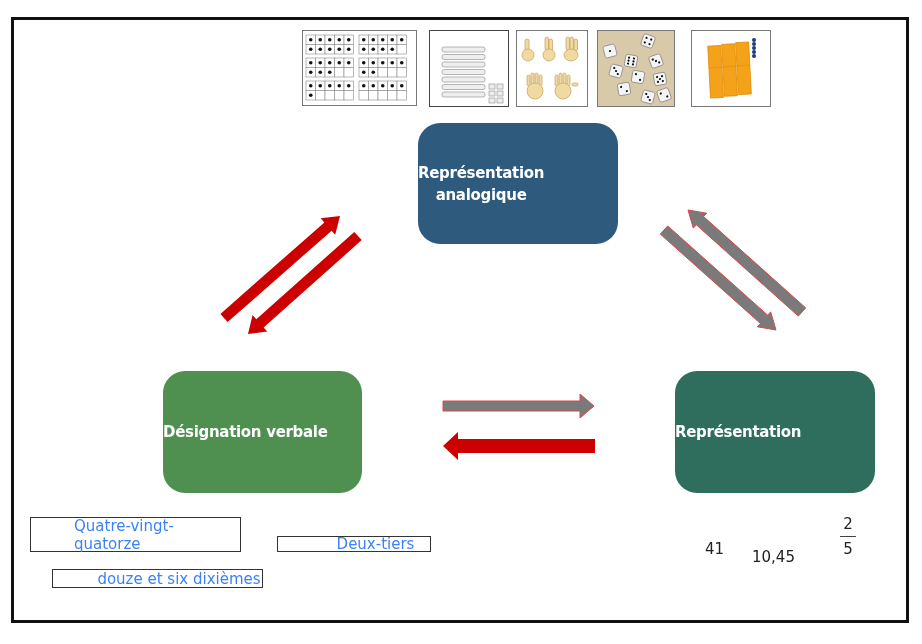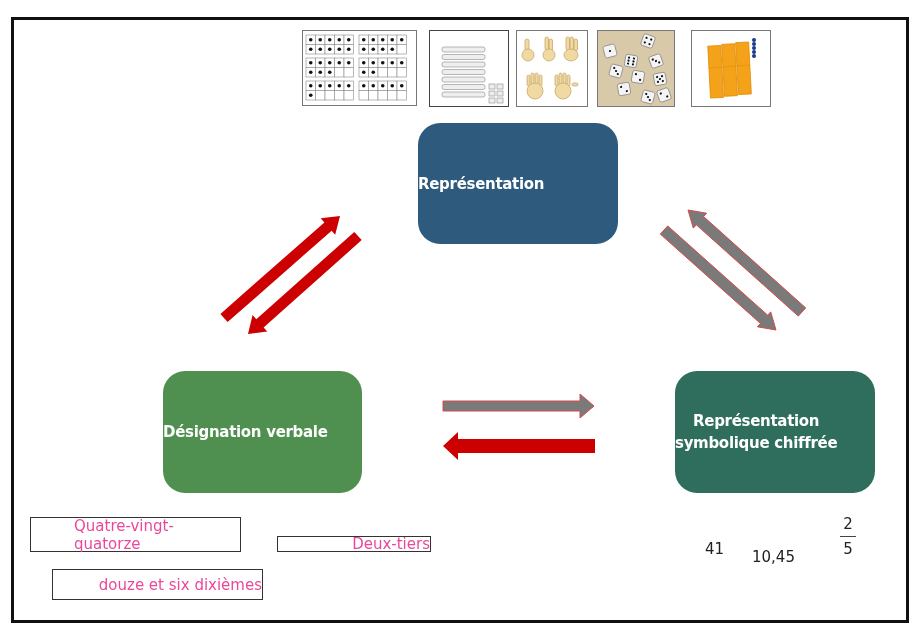--- a/index.html
+++ b/index.html
@@ -4,24 +4,24 @@
 <style>
   html, body { margin: 0; padding: 0; background: #ffffff; }
   body { width: 922px; height: 644px; position: relative; overflow: hidden; font-family: "Liberation Sans", sans-serif; }
   .frame { position: absolute; left: 11px; top: 17px; width: 898px; height: 606px; border: 3px solid #111; box-sizing: border-box; background:#fff; }
   .abs { position: absolute; }
   .node { position: absolute; border-radius: 22px; color: #fff; font-weight: bold; font-size: 15px; line-height: 22px; display: flex; align-items: center; text-align: center; font-family: "DejaVu Sans", sans-serif; letter-spacing: -0.3px; }
   .node span { display:block; }
   .node-analog { left: 418px; top: 123px; width: 200px; height: 121px; background: #2e5a7e; }
   .node-verbal { left: 163px; top: 371px; width: 199px; height: 122px; background: #4f8f4f; }
   .node-symbol { left: 675px; top: 371px; width: 200px; height: 122px; background: #2f6e5c; }
-  .textbox { position: absolute; border: 1.5px solid #333; background: #fff; font-family: "DejaVu Sans", sans-serif; font-size: 15px; color: #ec4899; display:flex; align-items:center; justify-content:flex-end; box-sizing: border-box; padding-left: 43px; }
+  .textbox { position: absolute; border: 1.5px solid #333; background: #fff; font-family: "DejaVu Sans", sans-serif; font-size: 15px; color: #3b82f6; display:flex; align-items:center; justify-content:center; box-sizing: border-box; padding-left: 43px; }
   .tb1 { left: 30px; top: 517px; width: 211px; height: 35px; }
   .tb2 { left: 277px; top: 536px; width: 154px; height: 16px; }
-  .tb3 { left: 52px; top: 569px; width: 211px; height: 31px; }
+  .tb3 { left: 52px; top: 569px; width: 211px; height: 19px; }
   .num { position: absolute; font-family: "DejaVu Sans", sans-serif; font-size: 15px; color: #222; }
   .frac { position: absolute; font-family: "DejaVu Sans", sans-serif; font-size: 15px; color: #222; text-align:center; width: 16px; }
   .frac .bar { height: 1px; background: #444; margin: 3px 0; }
   .pic { position: absolute; border: 1.5px solid #777; box-sizing: border-box; background:#fff; overflow:hidden; }
   svg { display:block; }
 </style>
 </head>
 <body>
 
 <div class="frame"></div>
@@ -282,29 +282,29 @@
     <polygon fill="#7a7a7a" stroke="#d94848" stroke-width="1" points="443,401 580,401 580,394 594,406 580,418 580,411 443,411"></polygon>
   </g>
   <g>
     <polygon fill="#cc0000" points="595,439 458,439 458,432 443,446 458,460 458,453 595,453"></polygon>
   </g>
 </svg>
 
 <div class="node node-analog">
   <div>
       <span>Représentation</span>
+      <span>analogique</span>
     </div>
 </div>
 <div class="node node-verbal">
   <span>Désignation verbale</span>
 </div>
 <div class="node node-symbol">
   <div>
       <span>Représentation</span>
-      <span>symbolique chiffrée</span>
     </div>
 </div>
 
 <div class="textbox tb1">
     <span>Quatre-vingt-quatorze</span>
   </div>
 <div class="textbox tb2">
     <span>Deux-tiers</span>
   </div>
 <div class="textbox tb3">

